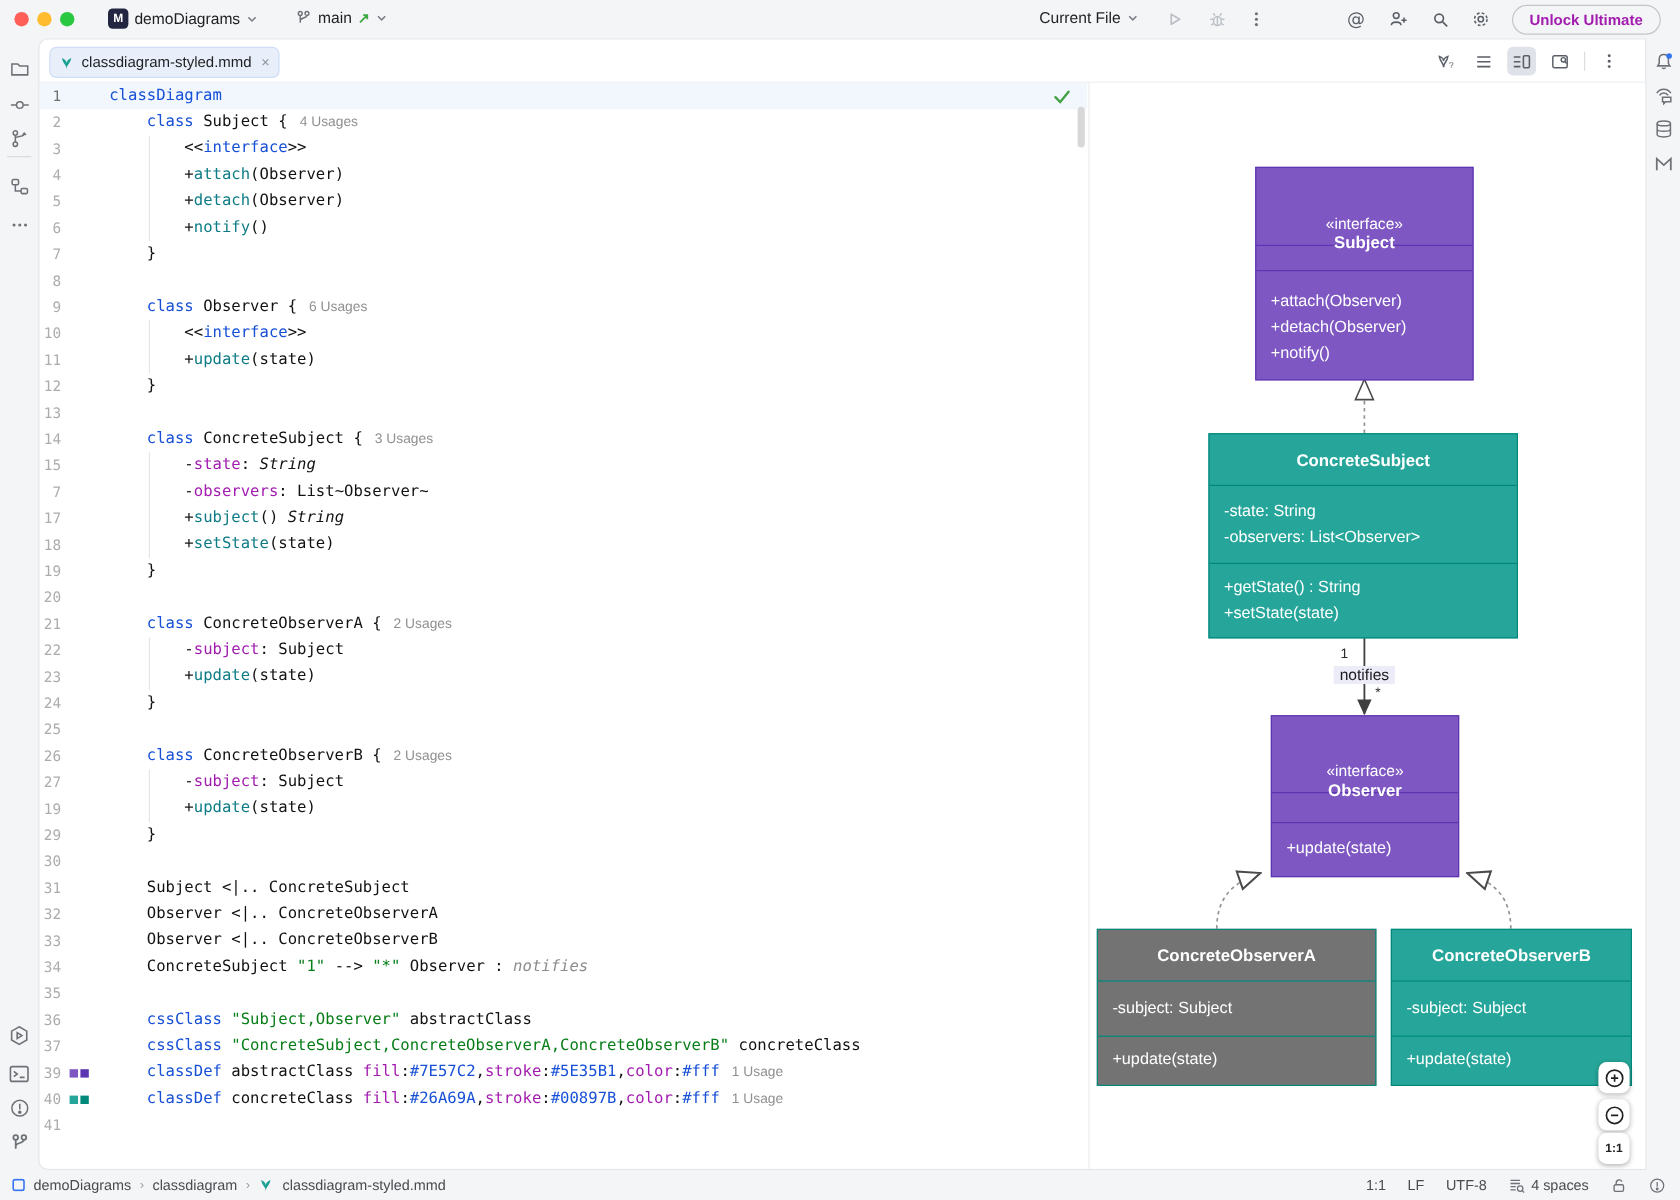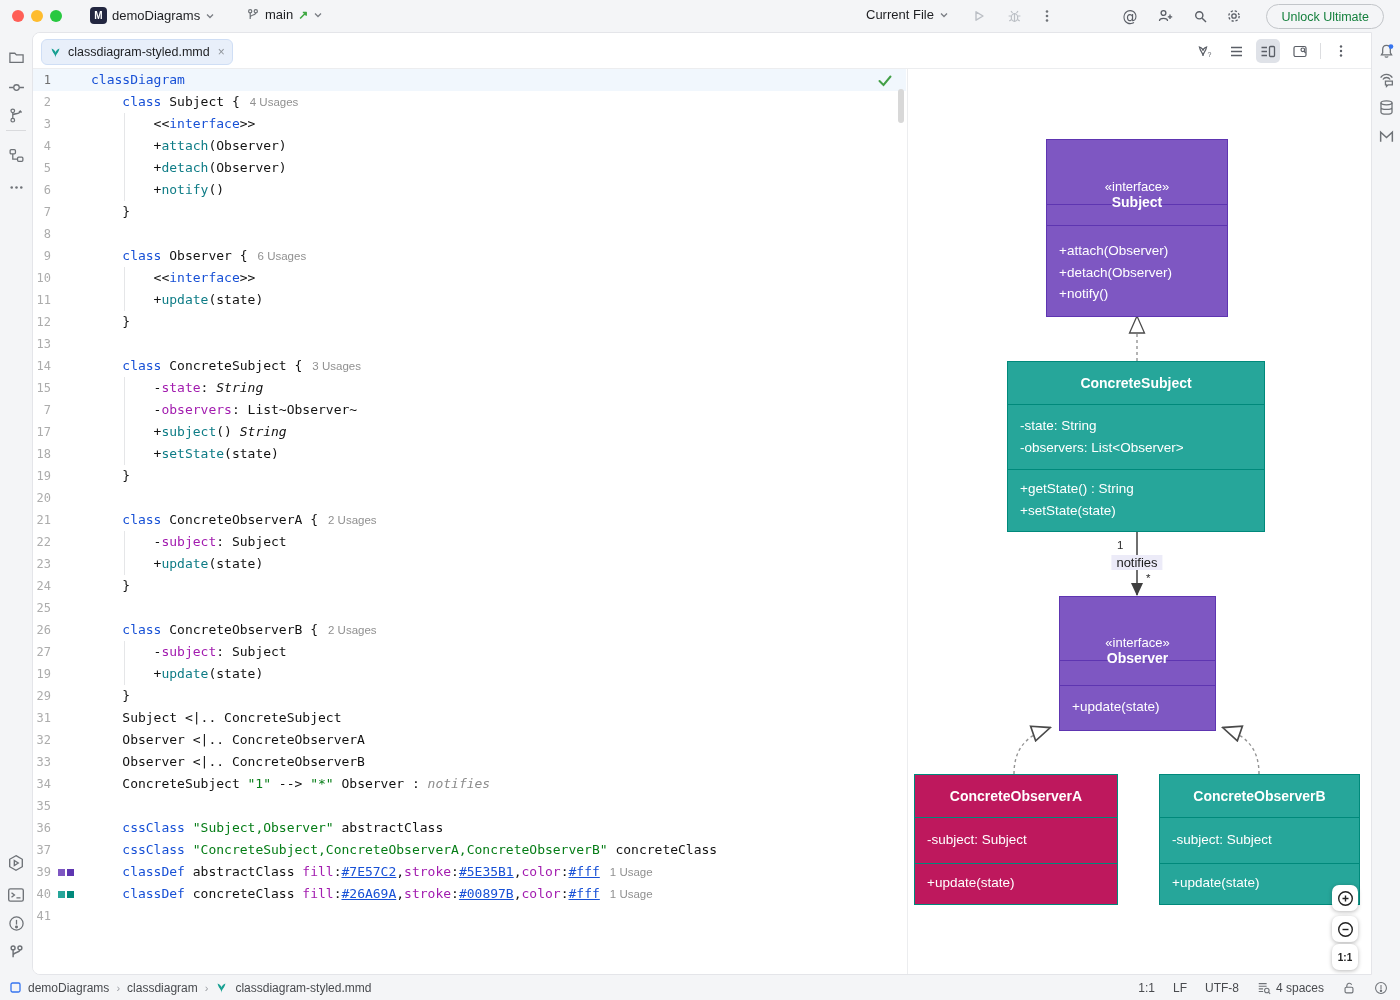--- a/index.html
+++ b/index.html
@@ -8,21 +8,21 @@
   svg{display:block;}
 
   
   #titlebar{position:absolute;left:0;top:0;width:1400px;height:32px;background:#F4F5F7;display:flex;align-items:center;}
   .traffic{width:12px;height:12px;border-radius:50%;position:absolute;top:10px;}
   #titlebar .tb-text{font-size:13px;color:#1E1F22;}
   .proj-icon{width:17px;height:17px;border-radius:4px;background:#222640;color:#fff;font-size:10px;font-weight:bold;display:flex;align-items:center;justify-content:center;}
   .tb-group{display:flex;align-items:center;gap:5px;}
   .chev{width:10px;height:10px;}
   .tb-icon{width:22px;height:22px;display:flex;align-items:center;justify-content:center;border-radius:4px;}
-  #unlock-btn{position:absolute;right:16px;top:4px;height:23px;padding:0 14px;border:1px solid #C2C5C9;border-radius:13px;font-size:12.5px;color:#15803d;display:flex;align-items:center;background:transparent;}
+  #unlock-btn{position:absolute;right:16px;top:4px;height:23px;padding:0 14px;border:1px solid #C2C5C9;border-radius:13px;font-size:12.5px;color:#a21caf;display:flex;align-items:center;background:transparent;font-weight:bold;}
 
   
   #left-strip{position:absolute;left:0;top:32px;width:32px;height:943px;background:#F4F5F7;}
   #right-strip{position:absolute;left:1372px;top:32px;width:28px;height:943px;background:#F4F5F7;}
   .strip-icon{position:absolute;left:50%;transform:translateX(-50%);width:22px;height:22px;display:flex;align-items:center;justify-content:center;}
   .strip-div{position:absolute;left:6px;width:20px;height:1px;background:#D9DADD;}
 
   
   #island{position:absolute;left:32px;top:32px;width:1340px;height:943px;background:#fff;border:1px solid #E4E5E9;border-radius:8px 0 0 8px;box-sizing:border-box;overflow:hidden;}
   #tabrow{position:absolute;left:0;top:0;width:100%;height:36px;border-bottom:1px solid #ECEDEF;box-sizing:border-box;background:#fff;}
@@ -35,21 +35,21 @@
 
   
   #editor{position:absolute;left:0;top:36px;width:873px;height:906px;background:#fff;overflow:hidden;}
   .row{display:flex;height:22px;line-height:22px;white-space:pre;}
   .row.active{background:#F1F7FD;}
   .num{width:18px;flex:none;text-align:right;font-family:"DejaVu Sans Mono",monospace;font-size:12px;color:#ACACAC;}
   .row.active .num{color:#6F6F6F;}
   .chips{width:40px;flex:none;display:flex;align-items:center;gap:2px;padding-left:7px;box-sizing:border-box;}
   .chip{width:7px;height:7px;flex:none;}
   .code{font-family:"DejaVu Sans Mono",monospace;font-size:13px;color:#121212;}
-  .tok-k{color:#1750D6;} .tok-v{color:#1750D6;text-decoration:underline;} .tok-t{color:#0E7C86;} .tok-f{color:#A21CAF;}
+  .tok-k{color:#1750D6;} .tok-v{color:#1750D6;} .tok-t{color:#0E7C86;} .tok-f{color:#A21CAF;}
   .tok-s{color:#067D17;} .tok-i{color:#8C8C8C;font-style:italic;} .tok-y{font-style:italic;}
   .hint{font-family:"Liberation Sans",sans-serif;font-size:11.5px;color:#909090;margin-left:10px;}
   .guide{position:absolute;width:1px;background:#E5E6E8;left:91px;}
   #insp-check{position:absolute;right:14px;top:6px;}
   #ed-scroll{position:absolute;right:2px;top:20px;width:6px;height:34px;background:#D8D8D8;border-radius:3px;}
 
   
   #preview{position:absolute;left:874px;top:36px;width:466px;height:906px;background:#fff;border-left:1px solid #ECEDEF;box-sizing:border-box;}
   .node{position:absolute;box-sizing:border-box;color:#fff;font-size:13.5px;}
   .n-head{display:flex;flex-direction:column;align-items:center;justify-content:center;box-sizing:border-box;}
@@ -305,20 +305,21 @@
         <div class="row"><span class="num">20</span><span class="chips"></span><span class="code"></span></div>
         <div class="row"><span class="num">21</span><span class="chips"></span><span class="code"><span class="tok-p">    </span><span class="tok-k">class</span><span class="tok-p"> ConcreteObserverA {</span><span class="hint">2 Usages</span></span></div>
         <div class="row"><span class="num">22</span><span class="chips"></span><span class="code"><span class="tok-p">        -</span><span class="tok-f">subject</span><span class="tok-p">: Subject</span></span></div>
         <div class="row"><span class="num">23</span><span class="chips"></span><span class="code"><span class="tok-p">        +</span><span class="tok-t">update</span><span class="tok-p">(state)</span></span></div>
         <div class="row"><span class="num">24</span><span class="chips"></span><span class="code"><span class="tok-p">    }</span></span></div>
         <div class="row"><span class="num">25</span><span class="chips"></span><span class="code"></span></div>
         <div class="row"><span class="num">26</span><span class="chips"></span><span class="code"><span class="tok-p">    </span><span class="tok-k">class</span><span class="tok-p"> ConcreteObserverB {</span><span class="hint">2 Usages</span></span></div>
         <div class="row"><span class="num">27</span><span class="chips"></span><span class="code"><span class="tok-p">        -</span><span class="tok-f">subject</span><span class="tok-p">: Subject</span></span></div>
         <div class="row"><span class="num">19</span><span class="chips"></span><span class="code"><span class="tok-p">        +</span><span class="tok-t">update</span><span class="tok-p">(state)</span></span></div>
         <div class="row"><span class="num">29</span><span class="chips"></span><span class="code"><span class="tok-p">    }</span></span></div>
+        <div class="row"><span class="num">30</span><span class="chips"></span><span class="code"></span></div>
         <div class="row"><span class="num">31</span><span class="chips"></span><span class="code"><span class="tok-p">    Subject &lt;|.. ConcreteSubject</span></span></div>
         <div class="row"><span class="num">32</span><span class="chips"></span><span class="code"><span class="tok-p">    Observer &lt;|.. ConcreteObserverA</span></span></div>
         <div class="row"><span class="num">33</span><span class="chips"></span><span class="code"><span class="tok-p">    Observer &lt;|.. ConcreteObserverB</span></span></div>
         <div class="row"><span class="num">34</span><span class="chips"></span><span class="code"><span class="tok-p">    ConcreteSubject </span><span class="tok-s">"1"</span><span class="tok-p"> --&gt; </span><span class="tok-s">"*"</span><span class="tok-p"> Observer : </span><span class="tok-i">notifies</span></span></div>
         <div class="row"><span class="num">35</span><span class="chips"></span><span class="code"></span></div>
         <div class="row"><span class="num">36</span><span class="chips"></span><span class="code"><span class="tok-p">    </span><span class="tok-k">cssClass</span><span class="tok-p"> </span><span class="tok-s">"Subject,Observer"</span><span class="tok-p"> abstractClass</span></span></div>
         <div class="row"><span class="num">37</span><span class="chips"></span><span class="code"><span class="tok-p">    </span><span class="tok-k">cssClass</span><span class="tok-p"> </span><span class="tok-s">"ConcreteSubject,ConcreteObserverA,ConcreteObserverB"</span><span class="tok-p"> concreteClass</span></span></div>
         <div class="row"><span class="num">39</span><span class="chips"><span class="chip" style="background: rgb(126, 87, 194);"></span><span class="chip" style="background: rgb(94, 53, 177);"></span></span><span class="code"><span class="tok-p">    </span><span class="tok-k">classDef</span><span class="tok-p"> abstractClass </span><span class="tok-f">fill</span><span class="tok-p">:</span><span class="tok-v">#7E57C2</span><span class="tok-p">,</span><span class="tok-f">stroke</span><span class="tok-p">:</span><span class="tok-v">#5E35B1</span><span class="tok-p">,</span><span class="tok-f">color</span><span class="tok-p">:</span><span class="tok-v">#fff</span><span class="hint">1 Usage</span></span></div>
         <div class="row"><span class="num">40</span><span class="chips"><span class="chip" style="background: rgb(38, 166, 154);"></span><span class="chip" style="background: rgb(0, 137, 123);"></span></span><span class="code"><span class="tok-p">    </span><span class="tok-k">classDef</span><span class="tok-p"> concreteClass </span><span class="tok-f">fill</span><span class="tok-p">:</span><span class="tok-v">#26A69A</span><span class="tok-p">,</span><span class="tok-f">stroke</span><span class="tok-p">:</span><span class="tok-v">#00897B</span><span class="tok-p">,</span><span class="tok-f">color</span><span class="tok-p">:</span><span class="tok-v">#fff</span><span class="hint">1 Usage</span></span></div>
         <div class="row"><span class="num">41</span><span class="chips"></span><span class="code"></span></div>
@@ -384,21 +385,21 @@
         <div class="node" style="left: 151px; top: 527px; width: 157px; background: rgb(126, 87, 194); border: 1px solid rgb(94, 53, 177); color: rgb(255, 255, 255);">
           <div class="n-head" style="height: 63px;">
             <div class="stereo">«interface»</div>
             <div class="n-title">Observer</div>
           </div>
           <div class="n-sec" style="height: 25px; border-top: 1px solid rgb(94, 53, 177); padding-top: 0px;"></div>
           <div class="n-sec" style="height: 45px; border-top: 1px solid rgb(94, 53, 177); padding-top: 10px;">
             <div>+update(state)</div>
           </div>
         </div>
-        <div class="node" style="left: 6px; top: 705px; width: 204px; background: #be185d; border: 1px solid rgb(0, 137, 123); color: rgb(255, 255, 255);">
+        <div class="node" style="left: 6px; top: 705px; width: 233px; background: #737373; border: 1px solid rgb(0, 137, 123); color: rgb(255, 255, 255);">
           <div class="n-head" style="height: 42px;">
             <div class="n-title">ConcreteObserverA</div>
           </div>
           <div class="n-sec" style="height: 46px; border-top: 1px solid rgb(0, 137, 123); padding-top: 11px;">
             <div>-subject: Subject</div>
           </div>
           <div class="n-sec" style="height: 41px; border-top: 1px solid rgb(0, 137, 123); padding-top: 8px;">
             <div>+update(state)</div>
           </div>
         </div>

